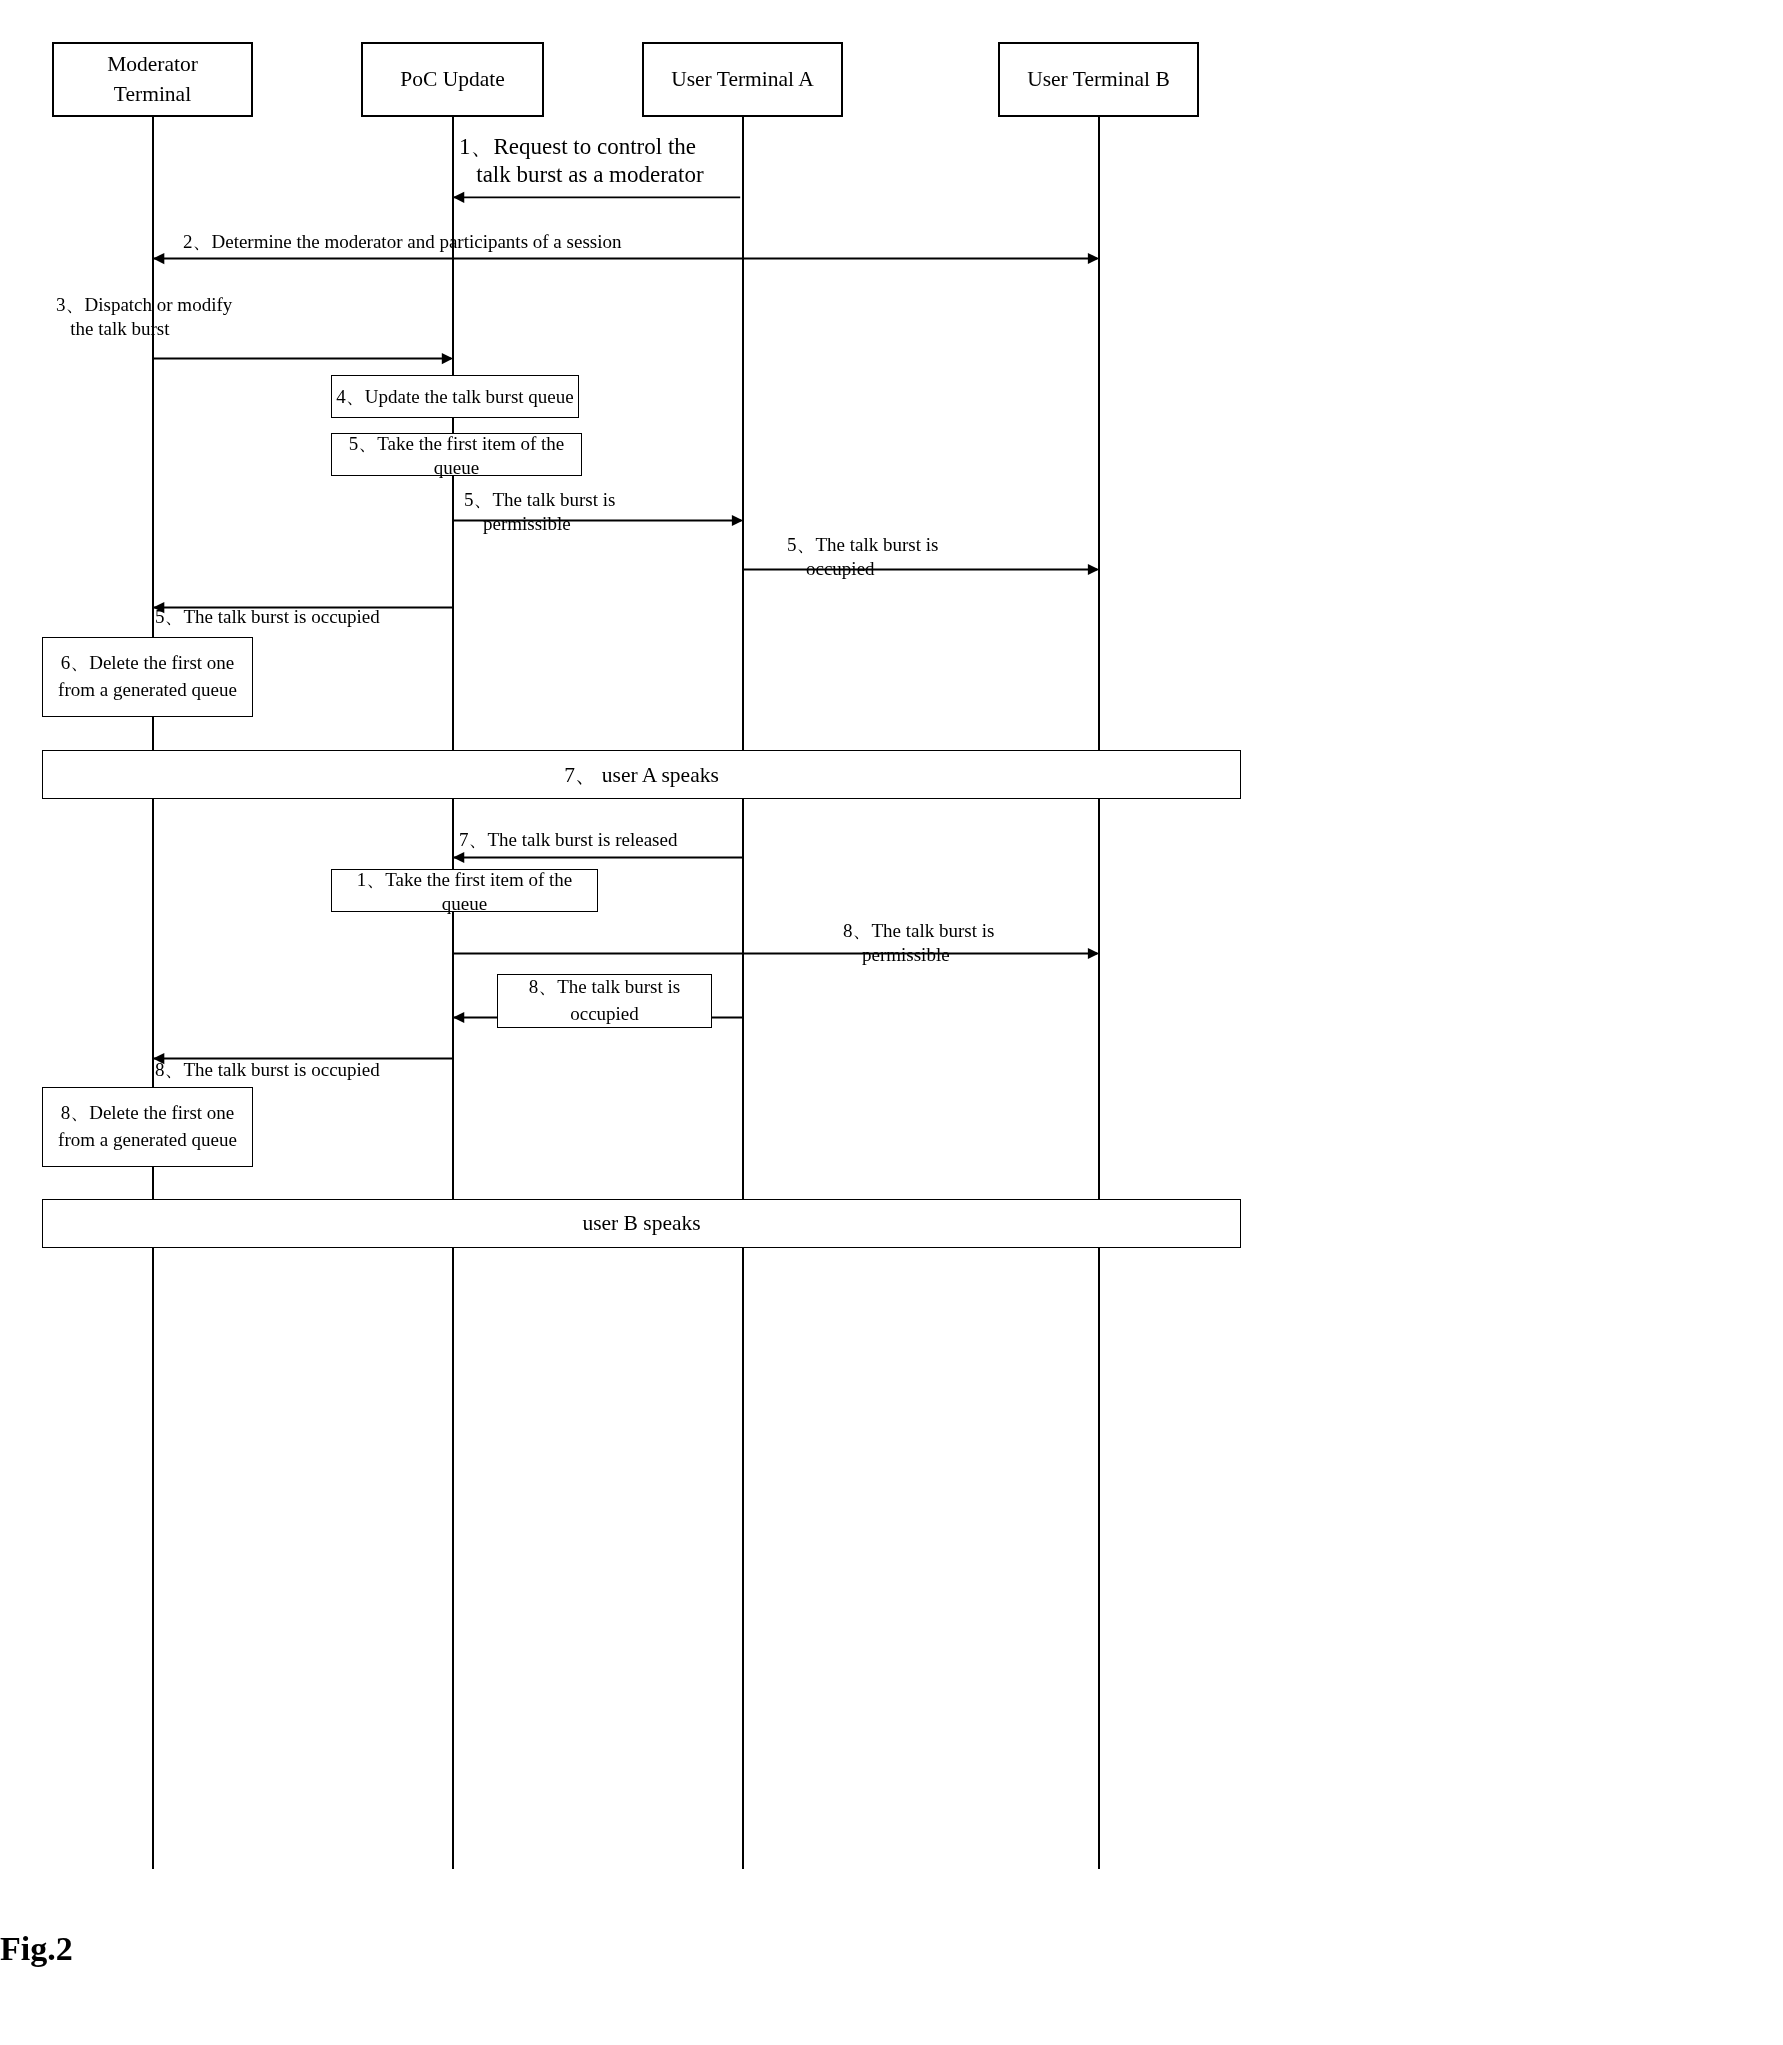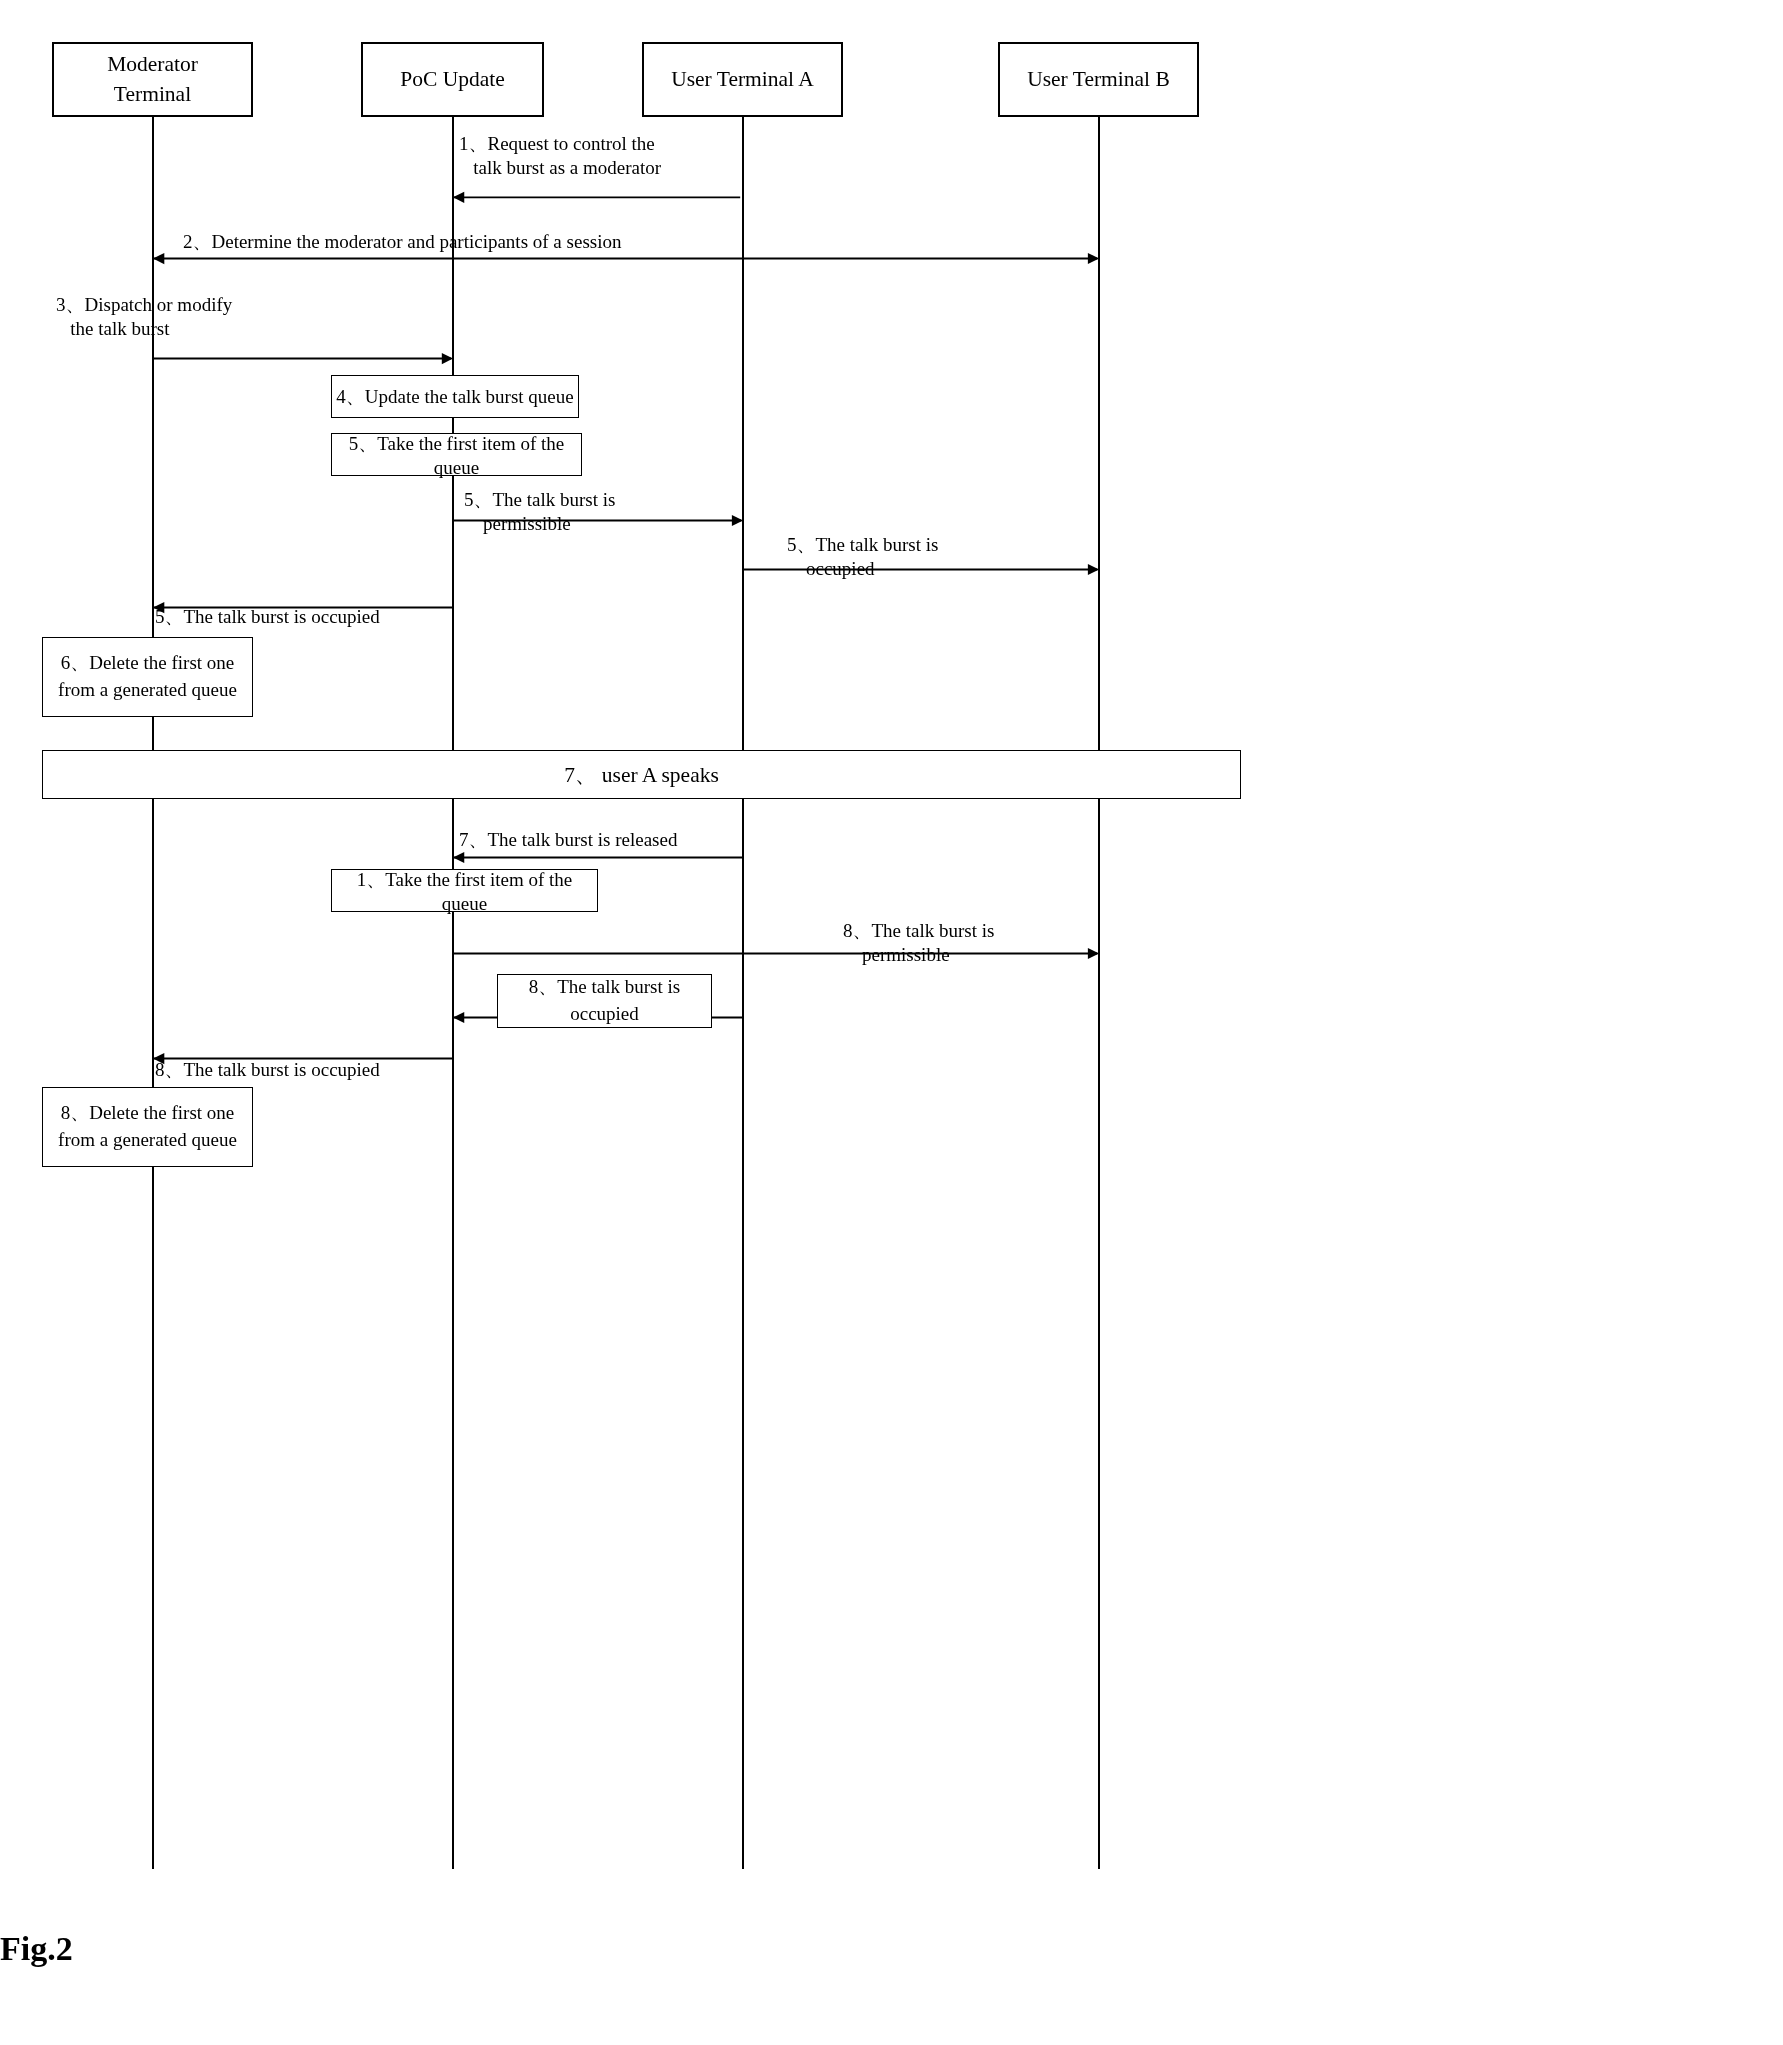--- a/index.html
+++ b/index.html
@@ -42,21 +42,21 @@
 
   <div style="position:absolute; left:152px; top:117px; width:1.9px; height:1752px; background:#000;"></div>
   <div style="position:absolute; left:452px; top:117px; width:1.9px; height:1752px; background:#000;"></div>
   <div style="position:absolute; left:742px; top:117px; width:1.9px; height:1752px; background:#000;"></div>
   <div style="position:absolute; left:1098px; top:117px; width:1.9px; height:1752px; background:#000;"></div>
 
   <svg style="position:absolute; left:453px; top:155px; width:290px; height:52px; overflow:visible;" viewBox="0 0 310 55" width="290" height="52">
     <line x1="0" y1="45" x2="307" y2="45" stroke="#000" stroke-width="2"></line>
     <polygon points="0,45 12,39 12,51" fill="#000"></polygon>
   </svg>
-  <div style="position:absolute; left:459px; top:131px; font-size:19px; white-space:nowrap;">
+  <div style="position:absolute; left:459px; top:131px; font-size:23px; white-space:nowrap;">
     1、Request to control the<br>&nbsp;&nbsp;&nbsp;talk burst as a moderator
   </div>
 
   <svg style="position:absolute; left:153px; top:251px; width:301px; height:15px; overflow:visible;" viewBox="0 0 321 16" width="301" height="15">
     <line x1="0" y1="8" x2="319" y2="8" stroke="#000" stroke-width="2"></line>
     <polygon points="0,8 12,2 12,14" fill="#000"></polygon>
   </svg>
 
   <svg style="position:absolute; left:453px; top:251px; width:648px; height:15px; overflow:visible;" viewBox="0 0 692 16" width="648" height="15">
     <line x1="0" y1="8" x2="688" y2="8" stroke="#000" stroke-width="2"></line>
@@ -147,19 +147,22 @@
     <polygon points="0,8 12,2 12,14" fill="#000"></polygon>
   </svg>
   <div style="position:absolute; left:155px; top:1057px; font-size:19px; white-space:nowrap;">
     8、The talk burst is occupied
   </div>
 
   <div style="position:absolute; left:42px; top:1087px; width:211px; height:80px; border:1.9px solid #000; background:#fff; display:flex; align-items:center; justify-content:center; text-align:center; font-size:19px; line-height:1.4;">
     8、Delete the first one<br>from a generated queue
   </div>
 
+  <div style="position:absolute; left:42px; top:1199px; width:1199px; height:49px; border:1.9px solid #000; background:#fff; display:flex; align-items:center; justify-content:center; font-size:21.5px;">
+    user B speaks
+  </div>
 
   <div style="position:absolute; left:0; top:1930px; width:1784px; text-align:left; font-size:34px; font-weight:bold;">
     Fig.2
   </div>
 
 </div>
 
 
 </body></html>

